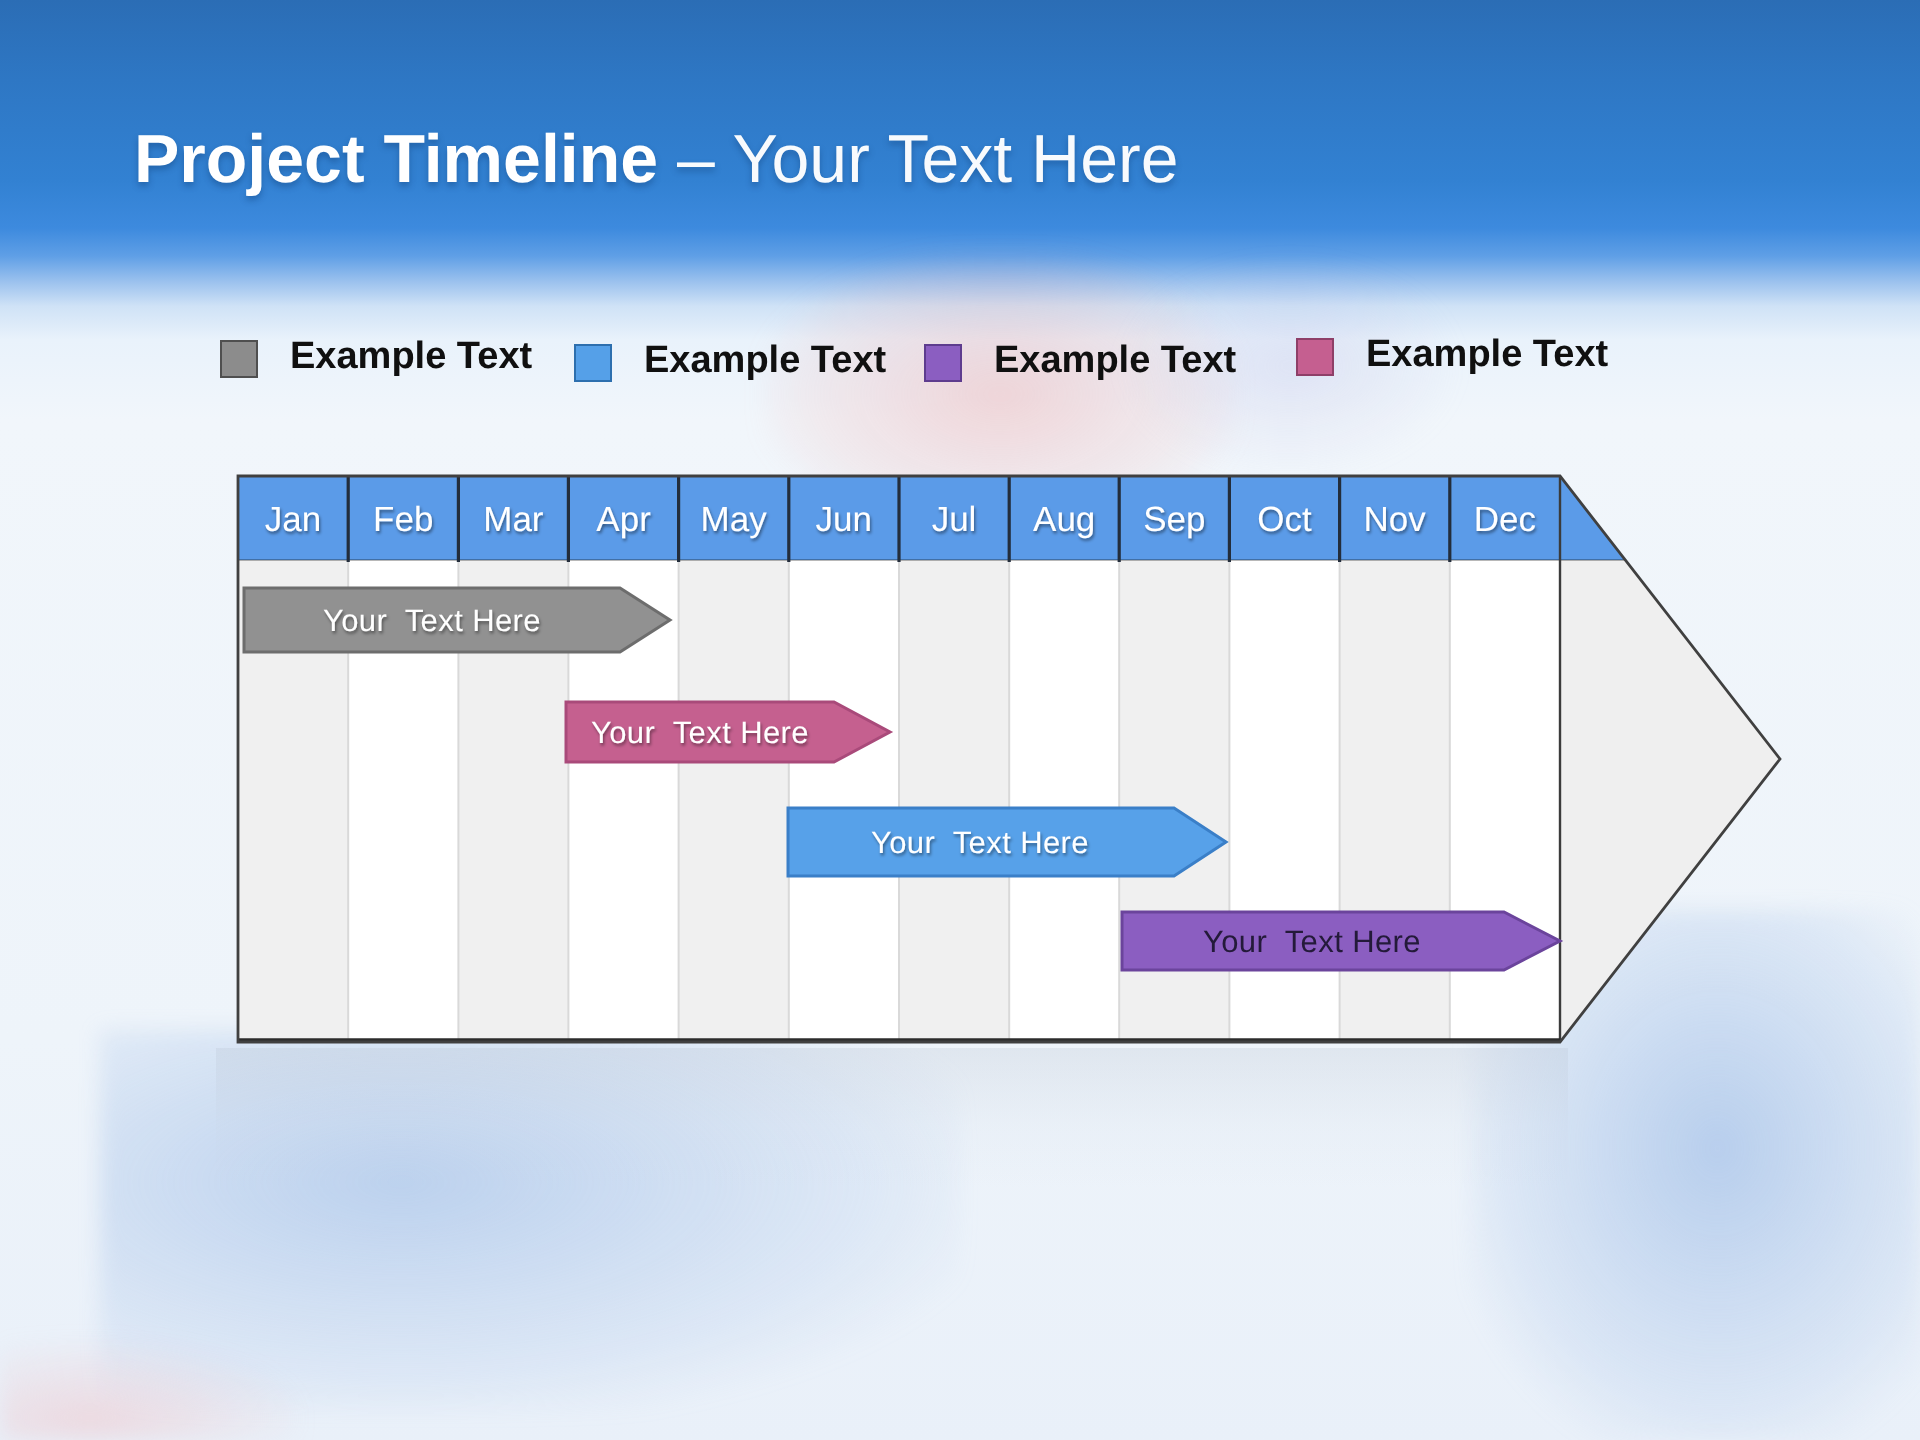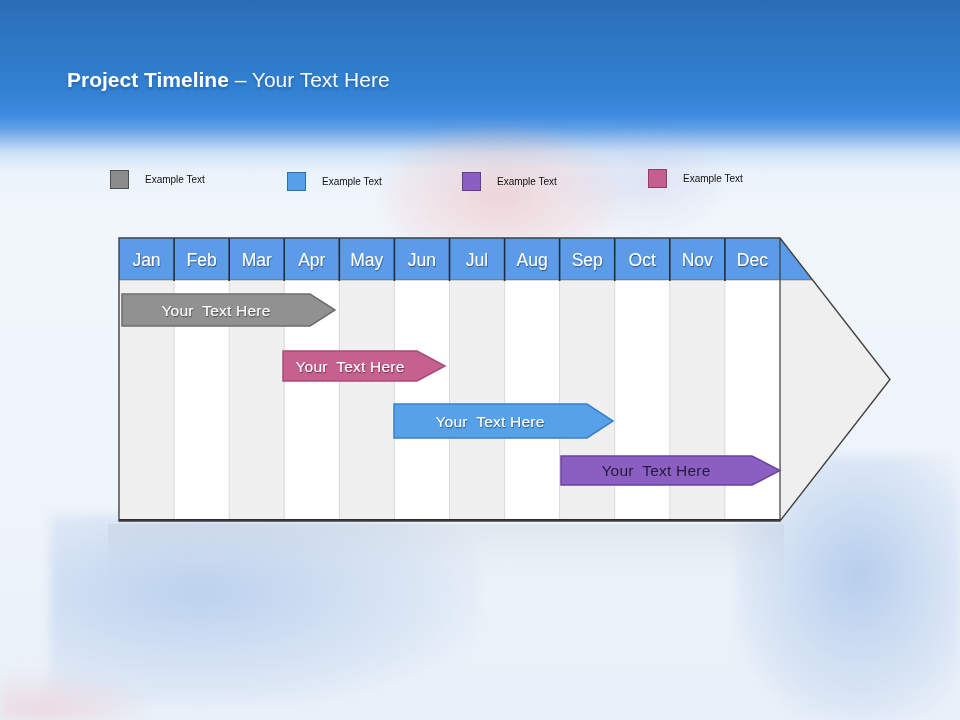--- a/index.html
+++ b/index.html
@@ -16,28 +16,28 @@
     background:radial-gradient(ellipse at 50% 60%,rgba(238,160,160,0.38),rgba(238,170,170,0.12) 60%,transparent 75%);}
   .wm-lilac{left:560px;top:128px;width:170px;height:110px;
     background:radial-gradient(ellipse at 50% 50%,rgba(190,190,230,0.30),transparent 72%);}
   .wm-foot-left{left:50px;top:515px;width:430px;height:190px;
     background:radial-gradient(ellipse at 35% 40%,rgba(140,176,226,0.50),rgba(160,190,232,0.18) 60%,transparent 78%);}
   .wm-foot-right{left:735px;top:455px;width:225px;height:265px;
     background:radial-gradient(ellipse at 55% 45%,rgba(140,176,226,0.55),rgba(160,190,232,0.20) 62%,transparent 80%);}
   .wm-pink-bl{left:0px;top:670px;width:150px;height:50px;
     background:radial-gradient(ellipse at 30% 80%,rgba(240,190,195,0.45),transparent 75%);}
   .title{
-    position:absolute;left:67px;top:60px;color:#ffffff;font-size:21px;line-height:40px;
+    position:absolute;left:67px;top:60px;color:#ffffff;font-size:34px;line-height:40px;
     text-shadow:0 2px 3px rgba(10,50,100,0.35);white-space:pre;
   }
   .title .bold{font-weight:bold;}
   .title .light{font-weight:400;color:rgba(255,255,255,0.97);}
   .legend-item{position:absolute;display:flex;align-items:center;height:20px;}
   .legend-item svg{display:block;}
-  .legend-label{margin-left:16px;font-size:10px;font-weight:normal;color:#101010;white-space:pre;}
+  .legend-label{margin-left:16px;font-size:19px;font-weight:bold;color:#101010;white-space:pre;}
   .chart{position:absolute;left:118px;top:237px;width:780px;height:286px;}
   .chart svg{display:block;}
   .month-text{font-size:17.5px;fill:#ffffff;}
   .bar-text{font-size:15.5px;letter-spacing:0.2px;white-space:pre;}
   .reflection{
     position:absolute;left:108px;top:524px;width:676px;height:70px;
     background:linear-gradient(180deg,rgba(185,195,210,0.28),rgba(200,210,225,0.10) 55%,transparent);
     pointer-events:none;
   }
 </style>

